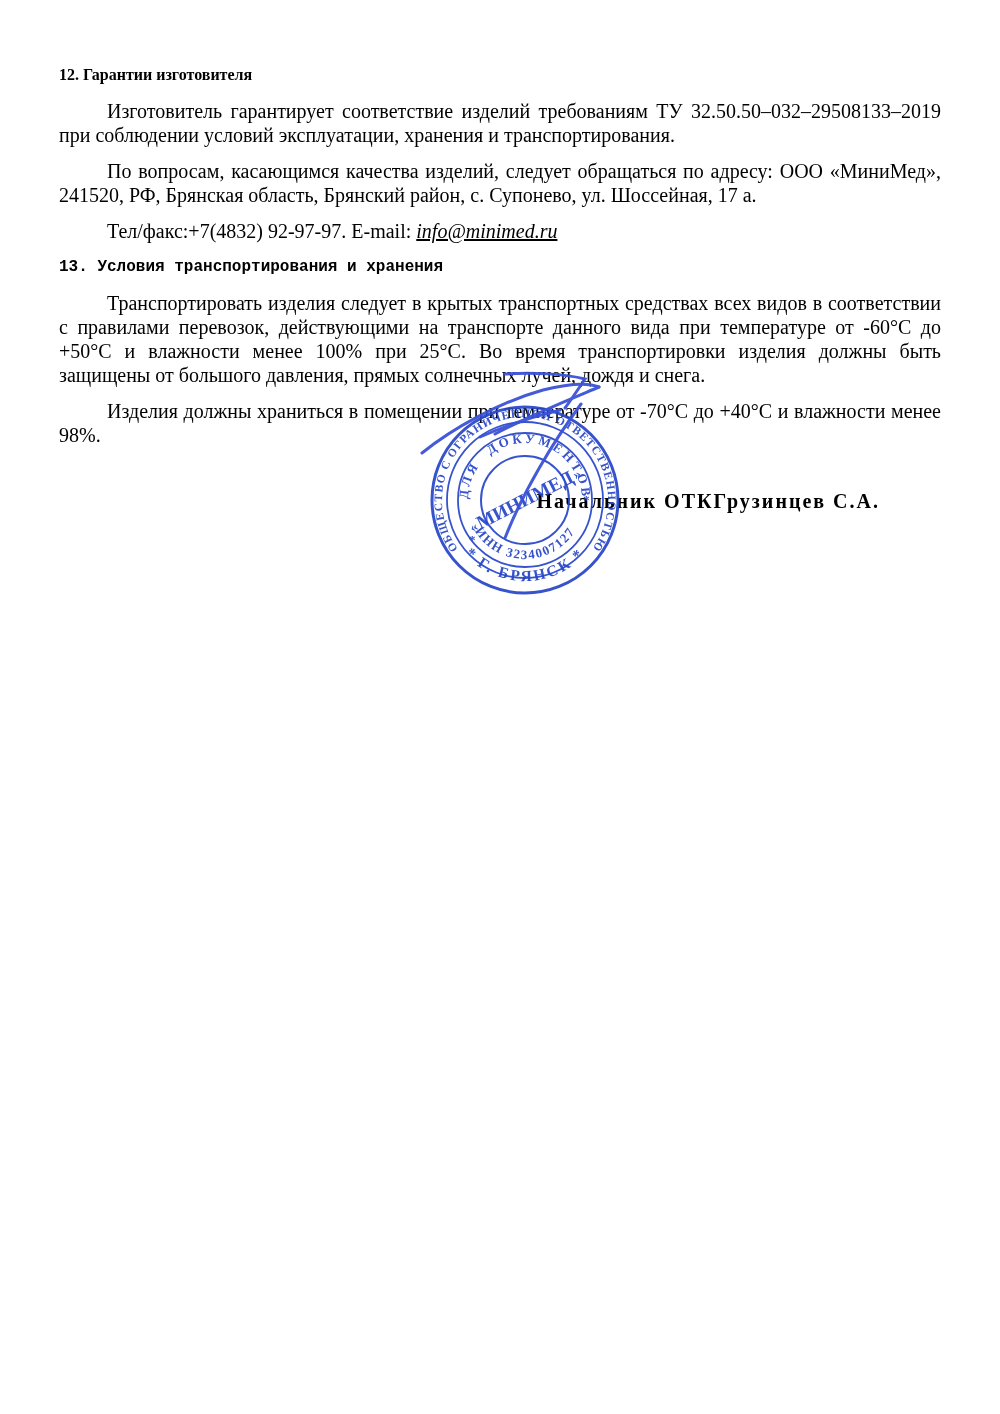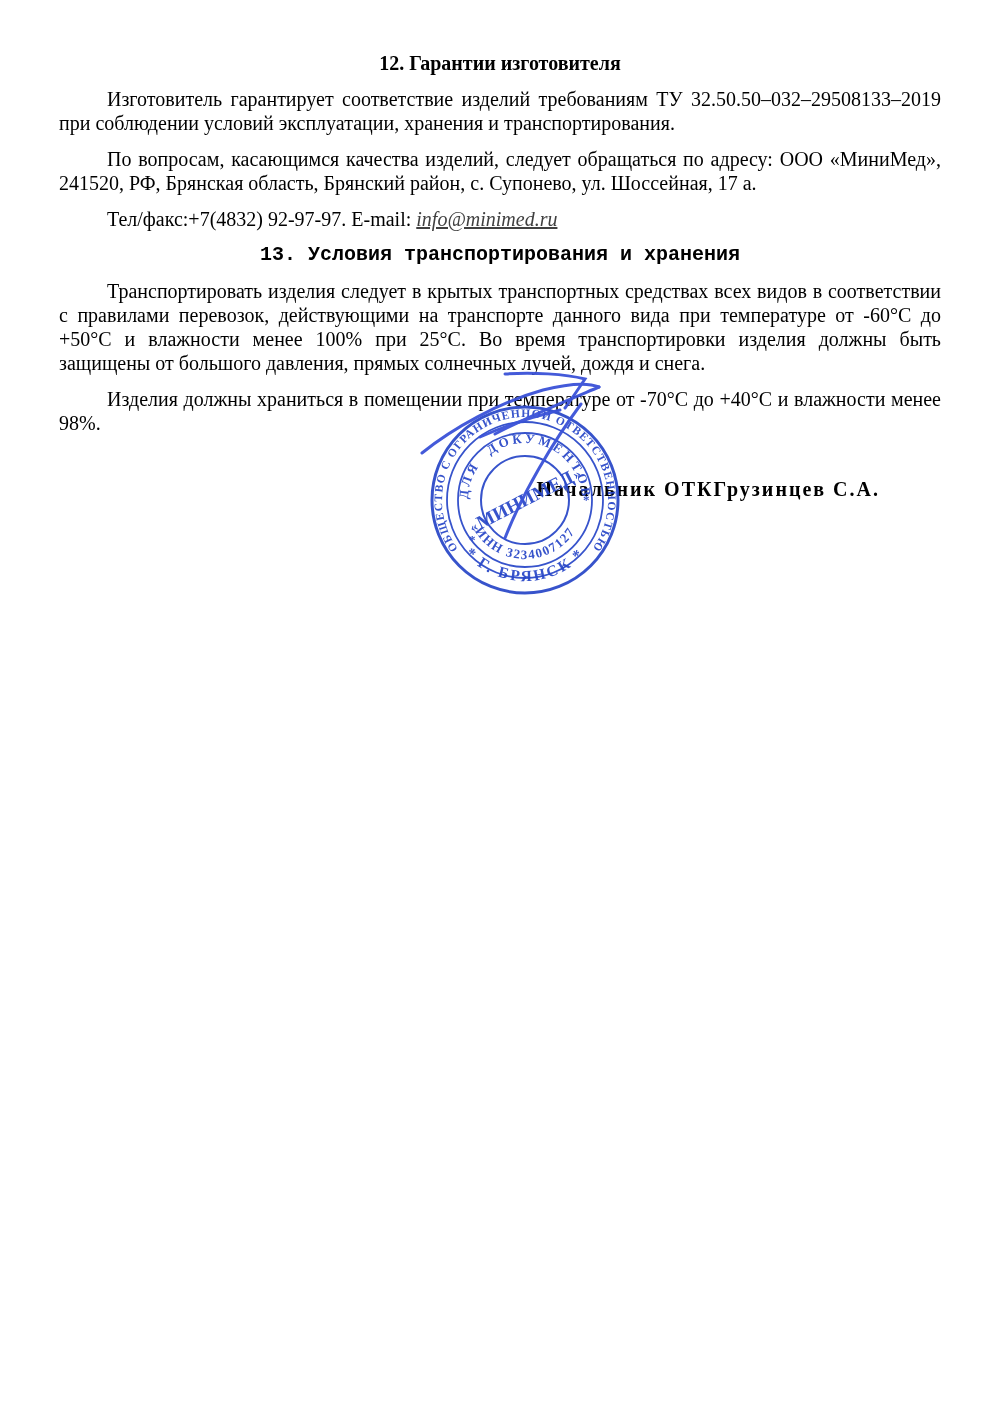--- a/index.html
+++ b/index.html
@@ -13,29 +13,28 @@
     font-size:20px;
     line-height:24px;
     color:#000000;
   }
   .doc{
     padding:51px 47px 0 47px;
     text-align:justify;
   }
   .section-title{
     font-weight:bold;
-    text-align:center;
-    margin:0;
-    font-size:20px;
+    margin:12px;
+    font-size:16px;
     line-height:24px;
   }
   .section-title.second{margin-top:8px;font-family:Liberation Mono, monospace;}
   .doc p{margin:12px;text-indent:48px;}
   .email-link{
-    color:#404040;
+    color:#000000;
     font-style:italic;
     text-decoration:underline;
   }
   .sig-row{
     display:flex;
     justify-content:flex-end;
     margin-top:42px;
     padding:0 73px 0 78px;
     font-weight:bold;
     letter-spacing:2px;

